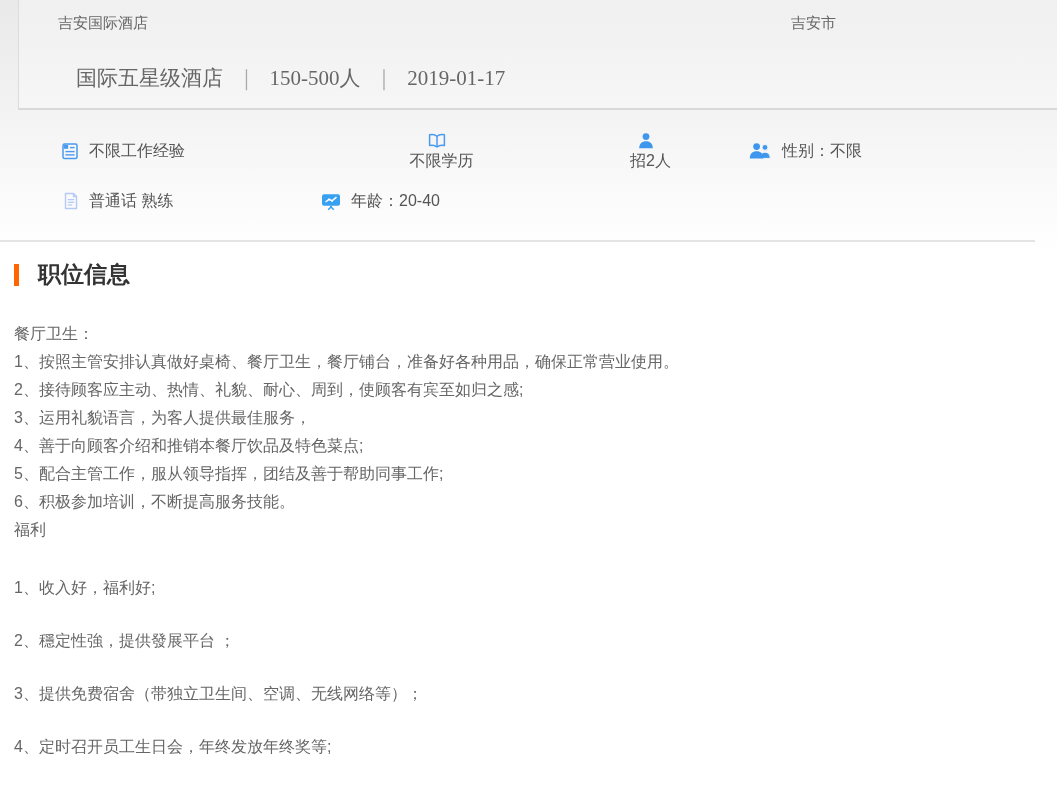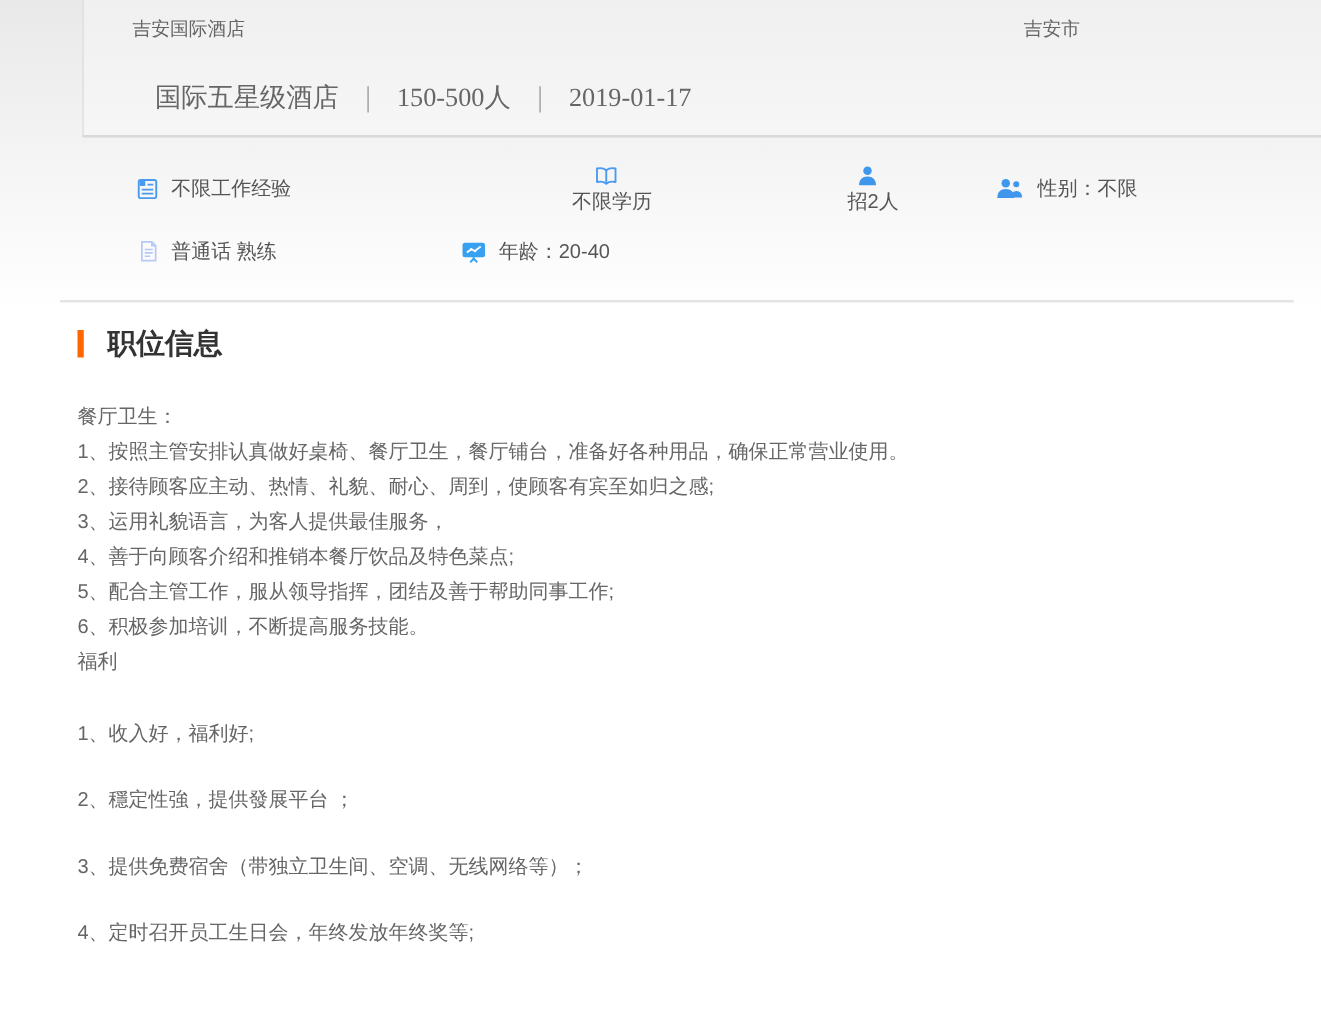--- a/index.html
+++ b/index.html
@@ -1,30 +1,29 @@
 <!DOCTYPE html>
 <html><head>
 <meta charset="utf-8">
 <style>
   * { box-sizing: border-box; }
   html,body { margin:0; padding:0; }
   body { font-family:"Liberation Sans","DejaVu Sans",sans-serif; background:#fff; }
   .page {
     position:relative; width:1057px; height:811px; overflow:hidden;
     background:linear-gradient(180deg,#e9e9e9 0%,#f0f0f0 10%,#f9f9f9 22%,#ffffff 31%);
-    padding-left:48px;
   }
   
   .company-card {
     position:relative; margin-left:18px; height:110px;
     background:linear-gradient(180deg,#f0f0f0 0%,#f6f6f6 100%);
     border-left:1px solid #dcdcdc; border-bottom:2px solid #d9d9d9;
   }
   .company-name { position:absolute; left:39px; top:14px; font-size:15px; color:#666; }
-  .company-city { position:absolute; left:752px; top:14px; font-size:15px; color:#666; }
+  .company-city { position:absolute; left:772px; top:14px; font-size:15px; color:#666; }
   .company-meta { position:absolute; left:57px; top:64px; font-size:21px; color:#666;font-family:Liberation Serif, serif; }
   .company-meta .sep { color:#a9a9a9; margin:0 13px; }
   
   .attr-row { display:flex; align-items:center; height:50px; font-size:16px; color:#555; }
   .row1 { margin-top:16px; padding-left:60px; }
   .row2 { padding-left:62px; }
   .attr-item { display:flex; align-items:center; }
   .ico { display:inline-flex; margin-right:9px; align-items:center; }
   .w270 { width:270px; } .w223 { width:223px;flex-direction:column; } .w195 { width:195px;flex-direction:column; } .w258 { width:258px;align-items:center; }
   .divider { height:2px; background:#e4e4e4; margin:14px 22px 0 0; }

